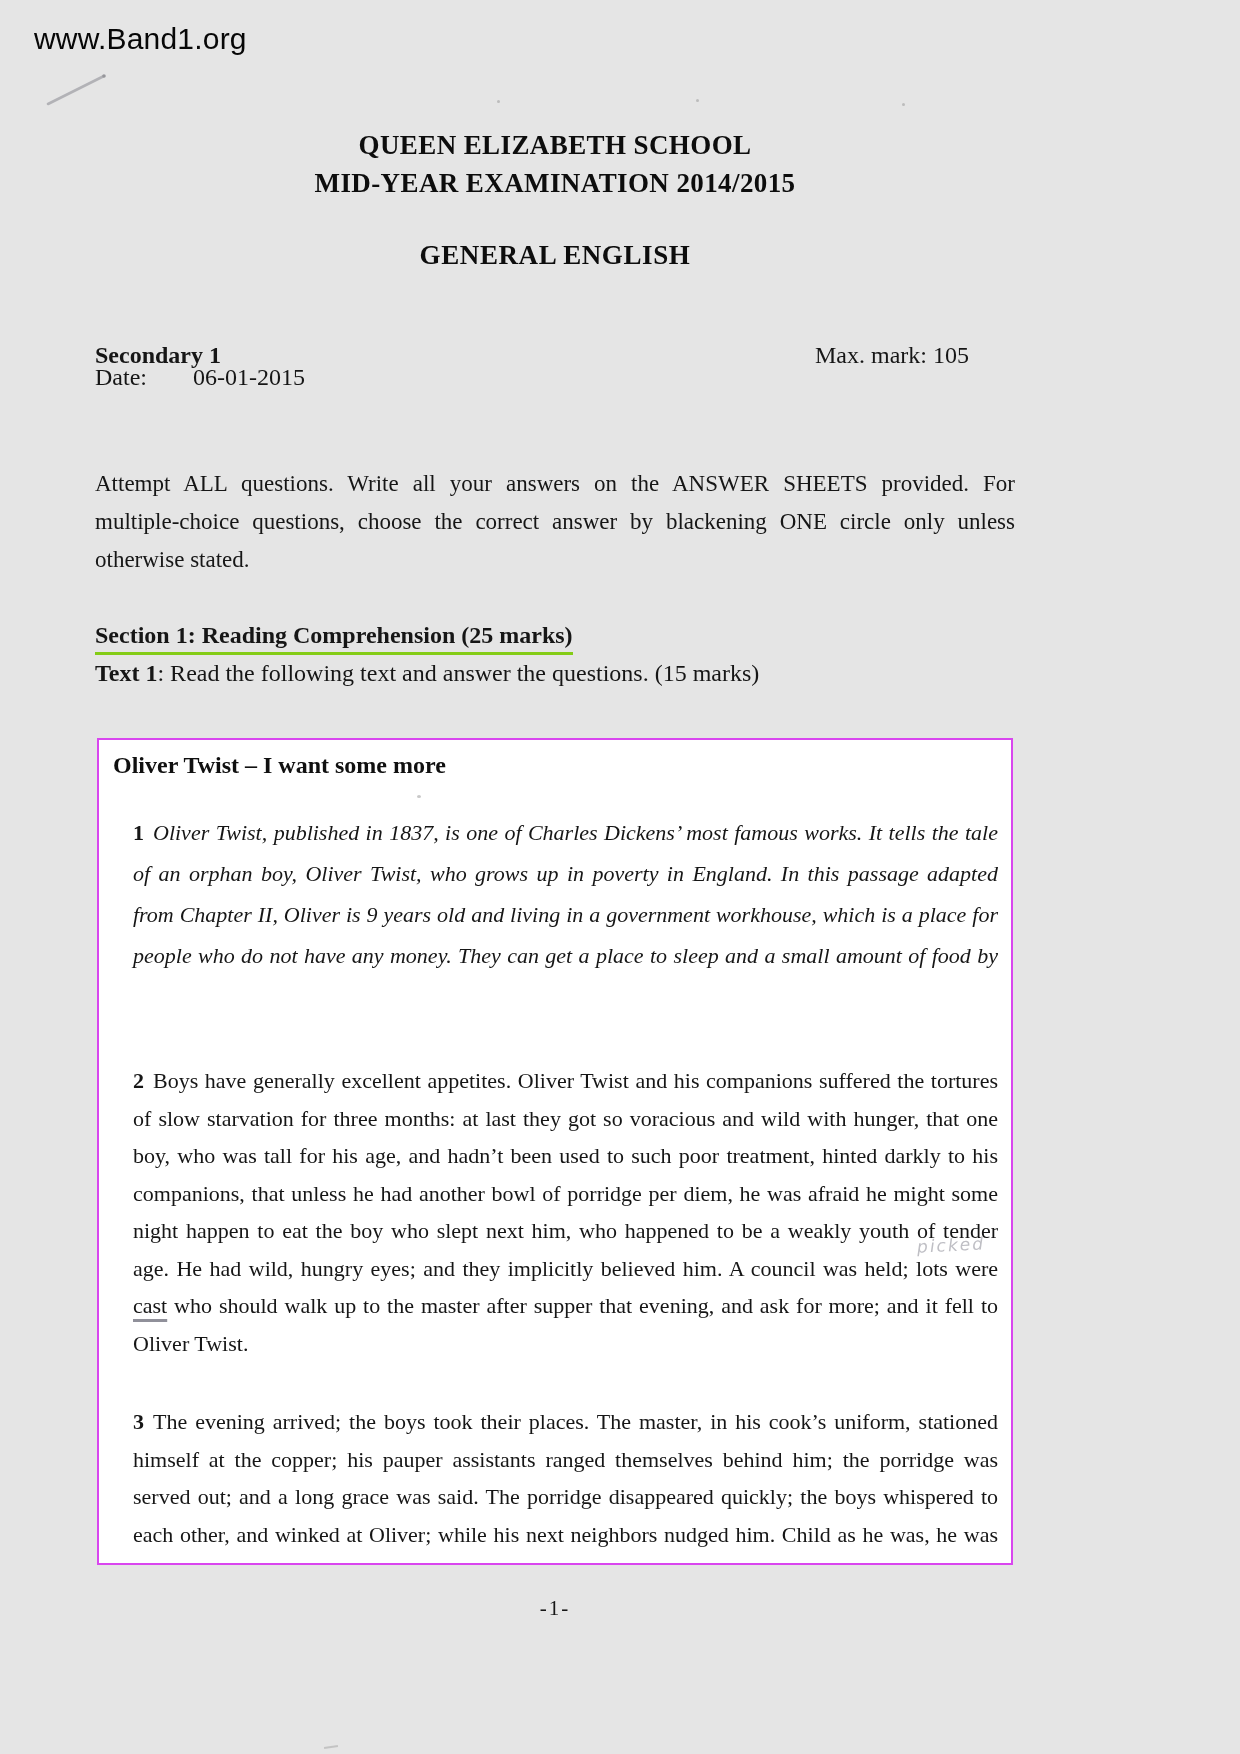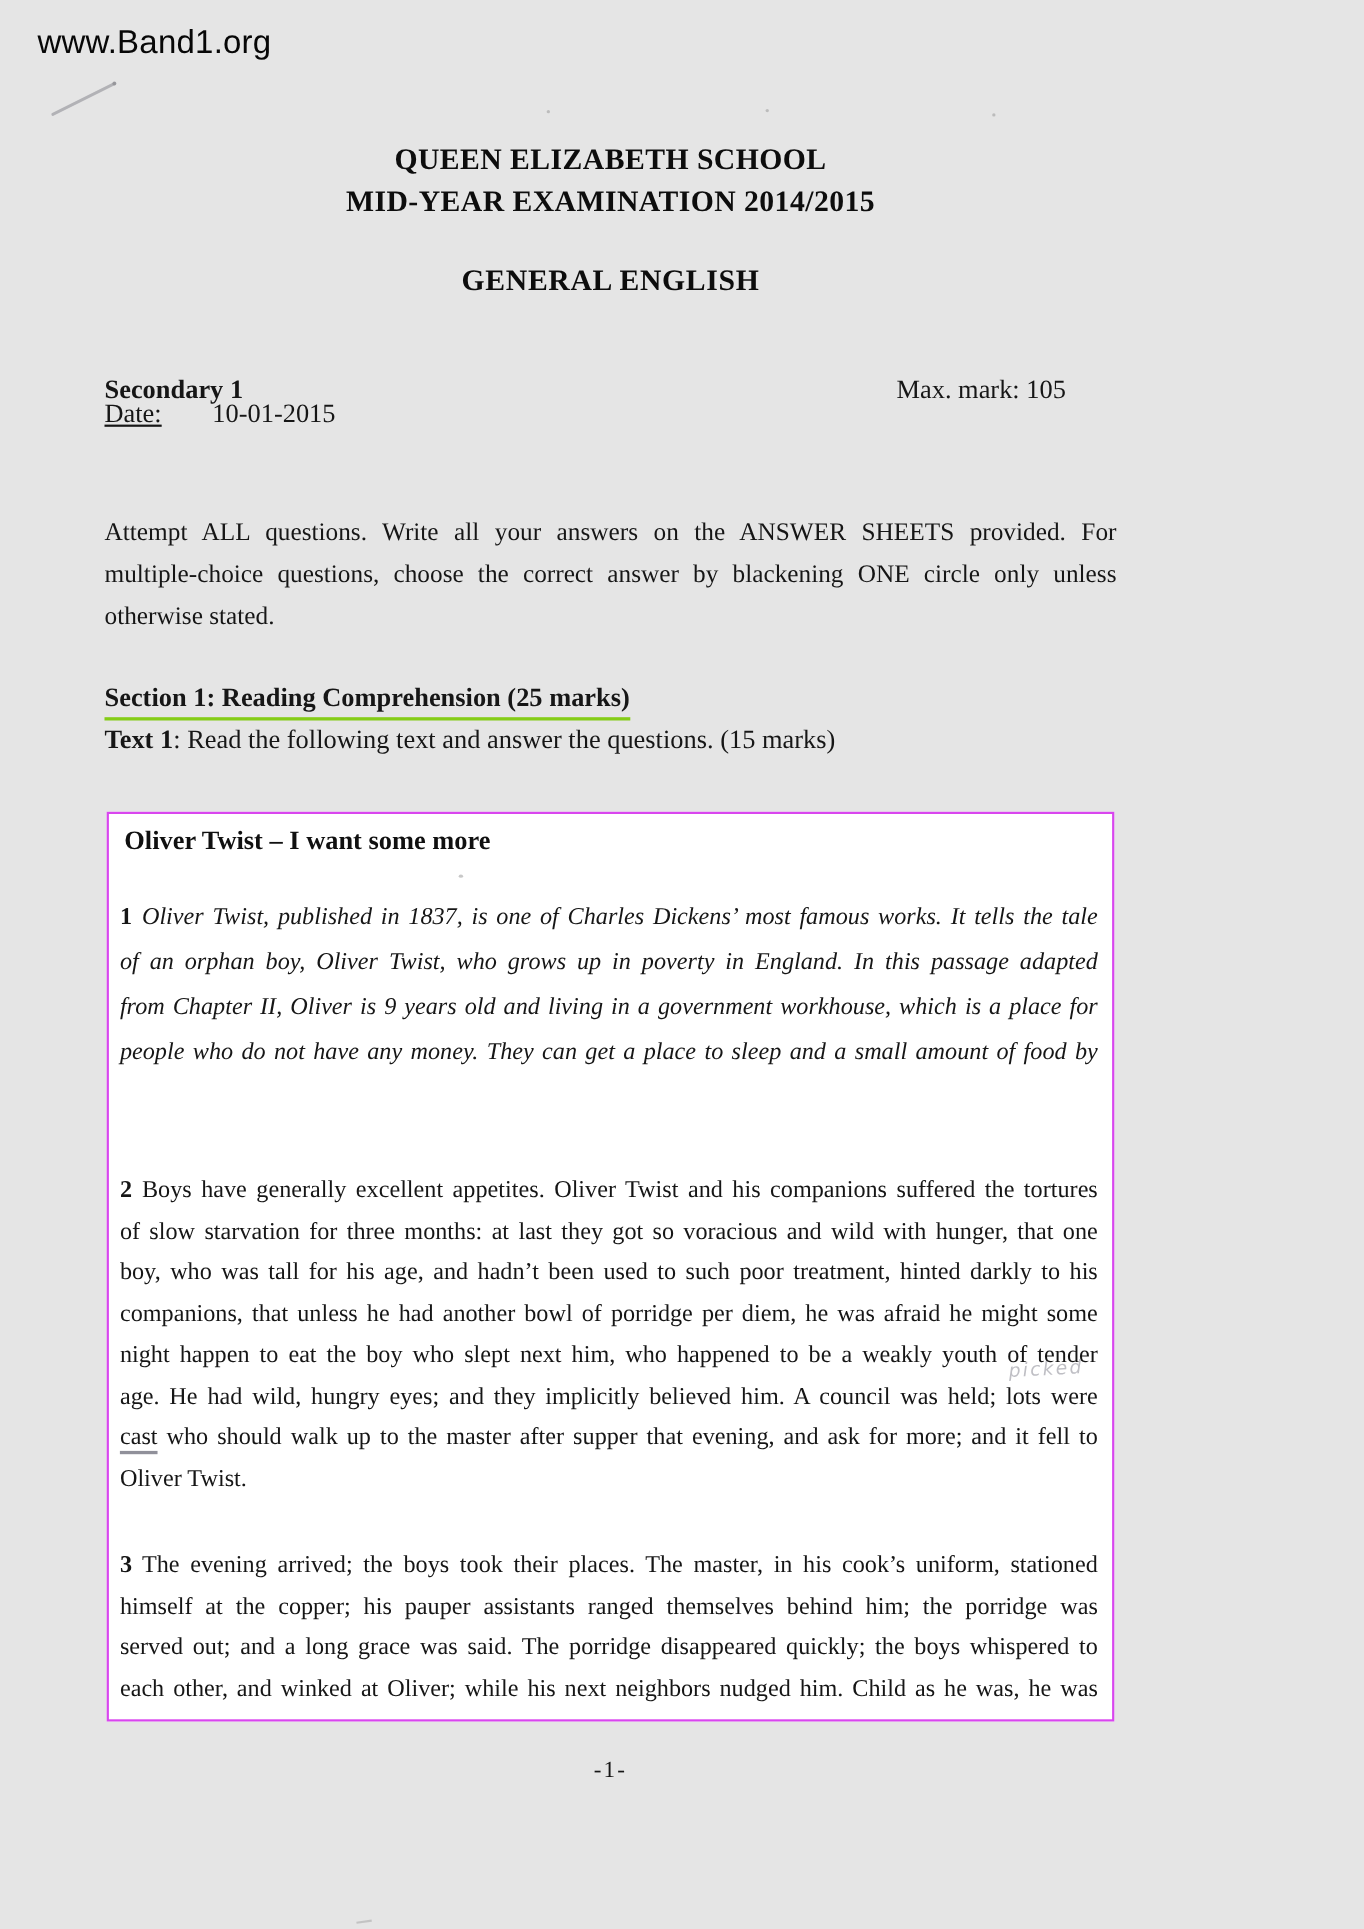--- a/index.html
+++ b/index.html
@@ -16,39 +16,39 @@
     font-weight:bold;font-size:27px;line-height:38px;color:#0d0d0d;letter-spacing:0.4px;}
   .subject{left:95px;top:240px;width:920px;text-align:center;
     font-weight:bold;font-size:27px;color:#0d0d0d;letter-spacing:0.6px;}
   
   .metarow{left:95px;top:340px;width:920px;display:flex;justify-content:space-between;
     font-size:24px;line-height:30px;}
   .metarow .lvl{font-weight:bold;}
   .metarow .mm{margin-right:46px;}
   .daterow{left:95px;top:362px;font-size:24px;line-height:30px;}
   .timerow{left:95px;top:400px;font-size:24px;line-height:30px;}
-  .mlabel{display:inline-block;width:92px;text-decoration:underline;}
+  .mlabel{display:inline-block;width:92px;}
   
   .instructions{left:95px;top:465px;width:920px;font-size:23px;}
   .iline{line-height:38px;text-align:justify;text-align-last:justify;}
   .iline.last{text-align:left;text-align-last:left;}
   
   .sectionhead{left:95px;top:622px;font-size:24px;font-weight:bold;}
   .sectionhead .ul{display:inline-block;border-bottom:3px solid #84cc16;padding-bottom:3px;}
   .text1line{left:95px;top:660px;font-size:24px;}
   .text1line b{font-weight:bold;}
   
   .passagebox{left:97px;top:738px;width:916px;height:827px;
     border:2px solid #d946ef;box-sizing:border-box;background:#fff;}
   .ptitle{position:absolute;left:14px;top:12px;font-size:24px;font-weight:bold;color:#101010;}
   .para{position:absolute;left:10px;right:13px;font-size:22px;}
   .para1{top:72px;line-height:41px;font-style:italic;}
   .para2{top:322px;line-height:37.5px;}
   .para3{top:663px;line-height:37.5px;}
-  .pline{text-align:justify;text-align-last:justify;}
+  .pline{text-align:justify;text-align-last:justify;margin-left:24px;}
   .pline.left{text-align:left;text-align-last:left;}
   .pnum{font-weight:bold;font-style:normal;margin-right:9px;}
   .cast{text-decoration:underline;text-decoration-color:#90909a;
     text-decoration-thickness:2.5px;text-underline-offset:6px;}
   
   .pencilnote{position:absolute;left:818px;top:495px;font-size:17px;font-style:italic;
     color:#9d9da6;opacity:0.65;transform:rotate(-3deg);letter-spacing:2px;
     font-family:"DejaVu Sans",sans-serif;}
   
   .pencilstroke{left:42px;top:68px;}
@@ -82,21 +82,21 @@
 
   <div class="abs subject">GENERAL ENGLISH</div>
 
   <div class="abs metarow">
     <span class="lvl">Secondary 1</span>
     <span class="mm">Max. mark: 105</span>
   </div>
 
   <div class="abs daterow">
     <span class="mlabel">Date:</span>
-    <span>10-01-2015</span>
+    <span>06-01-2015</span>
   </div>
 
 
   <div class="abs instructions">
     <div class="iline">Attempt ALL questions. Write all your answers on the ANSWER SHEETS provided. For</div>
     <div class="iline">multiple-choice questions, choose the correct answer by blackening ONE circle only unless</div>
     <div class="iline last">otherwise stated.</div>
   </div>
 
   <div class="abs sectionhead">

